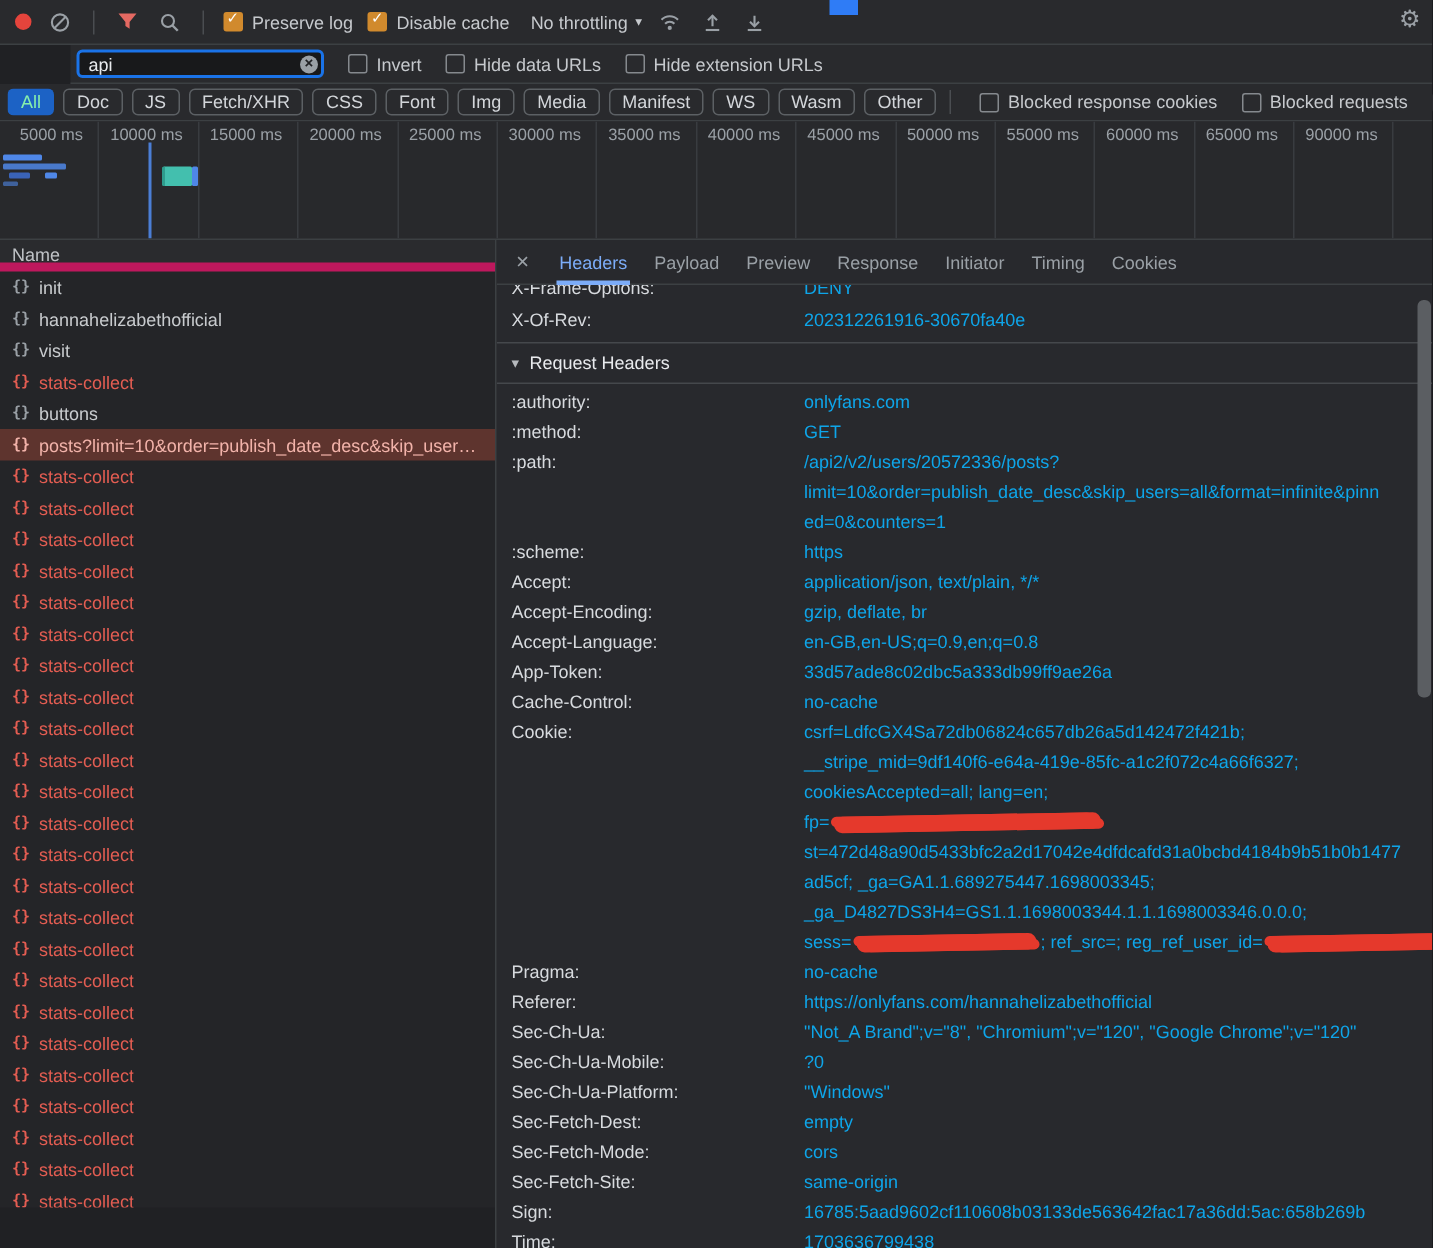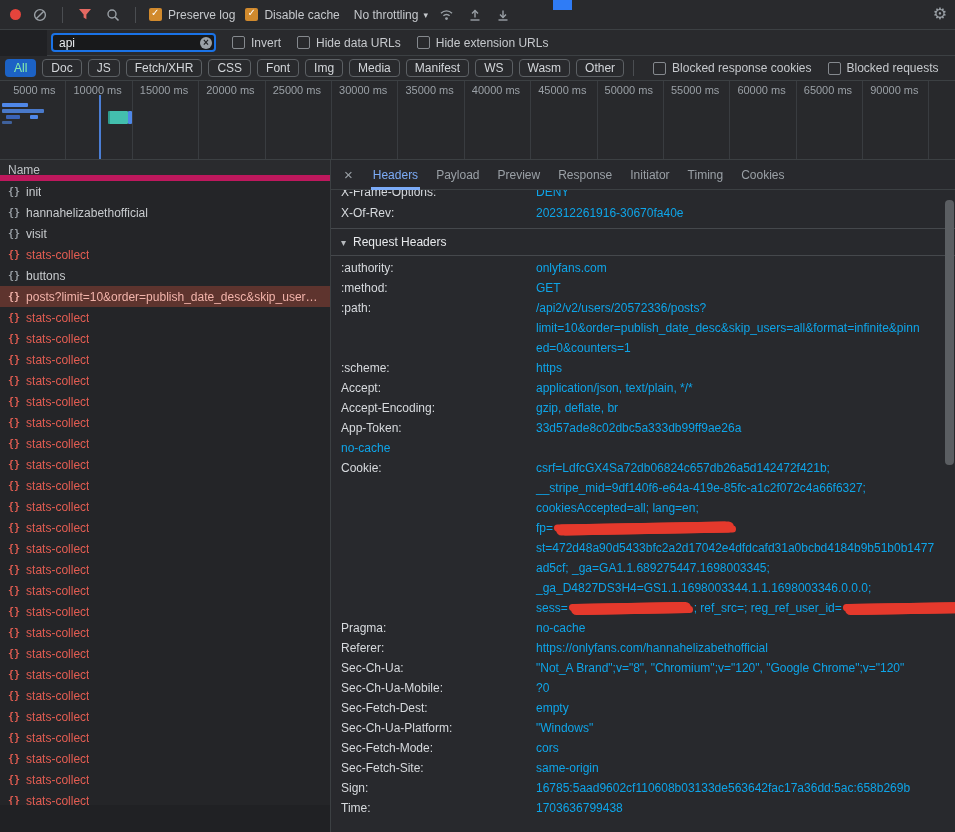--- a/index.html
+++ b/index.html
@@ -417,26 +417,33 @@
               <div class="hdr-line"><span>application/json, text/plain, */*</span></div>
             </div>
           </div>
           <div class="hdr-row">
             <div class="hdr-name">Accept-Encoding:</div>
             <div class="hdr-value">
               <div class="hdr-line"><span>gzip, deflate, br</span></div>
             </div>
           </div>
           <div class="hdr-row">
+            <div class="hdr-name">Accept-Language:</div>
+            <div class="hdr-value">
+              <div class="hdr-line"><span>en-GB,en-US;q=0.9,en;q=0.8</span></div>
+            </div>
+          </div>
+          <div class="hdr-row">
             <div class="hdr-name">App-Token:</div>
             <div class="hdr-value">
               <div class="hdr-line"><span>33d57ade8c02dbc5a333db99ff9ae26a</span></div>
             </div>
           </div>
           <div class="hdr-row">
+            <div class="hdr-name">Cache-Control:</div>
             <div class="hdr-value">
               <div class="hdr-line"><span>no-cache</span></div>
             </div>
           </div>
           <div class="hdr-row">
             <div class="hdr-name">Cookie:</div>
             <div class="hdr-value">
               <div class="hdr-line"><span>csrf=LdfcGX4Sa72db06824c657db26a5d142472f421b;</span></div>
               <div class="hdr-line"><span>__stripe_mid=9df140f6-e64a-419e-85fc-a1c2f072c4a66f6327;</span></div>
               <div class="hdr-line"><span>cookiesAccepted=all; lang=en;</span></div>
@@ -465,29 +472,29 @@
               <div class="hdr-line"><span>"Not_A Brand";v="8", "Chromium";v="120", "Google Chrome";v="120"</span></div>
             </div>
           </div>
           <div class="hdr-row">
             <div class="hdr-name">Sec-Ch-Ua-Mobile:</div>
             <div class="hdr-value">
               <div class="hdr-line"><span>?0</span></div>
             </div>
           </div>
           <div class="hdr-row">
+            <div class="hdr-name">Sec-Ch-Ua-Platform:</div>
+            <div class="hdr-value">
+              <div class="hdr-line"><span>"Windows"</span></div>
+            </div>
+          </div>
+          <div class="hdr-row">
             <div class="hdr-name">Sec-Fetch-Dest:</div>
             <div class="hdr-value">
               <div class="hdr-line"><span>empty</span></div>
-            </div>
-          </div>
-          <div class="hdr-row">
-            <div class="hdr-name">Sec-Ch-Ua-Platform:</div>
-            <div class="hdr-value">
-              <div class="hdr-line"><span>"Windows"</span></div>
             </div>
           </div>
           <div class="hdr-row">
             <div class="hdr-name">Sec-Fetch-Mode:</div>
             <div class="hdr-value">
               <div class="hdr-line"><span>cors</span></div>
             </div>
           </div>
           <div class="hdr-row">
             <div class="hdr-name">Sec-Fetch-Site:</div>

